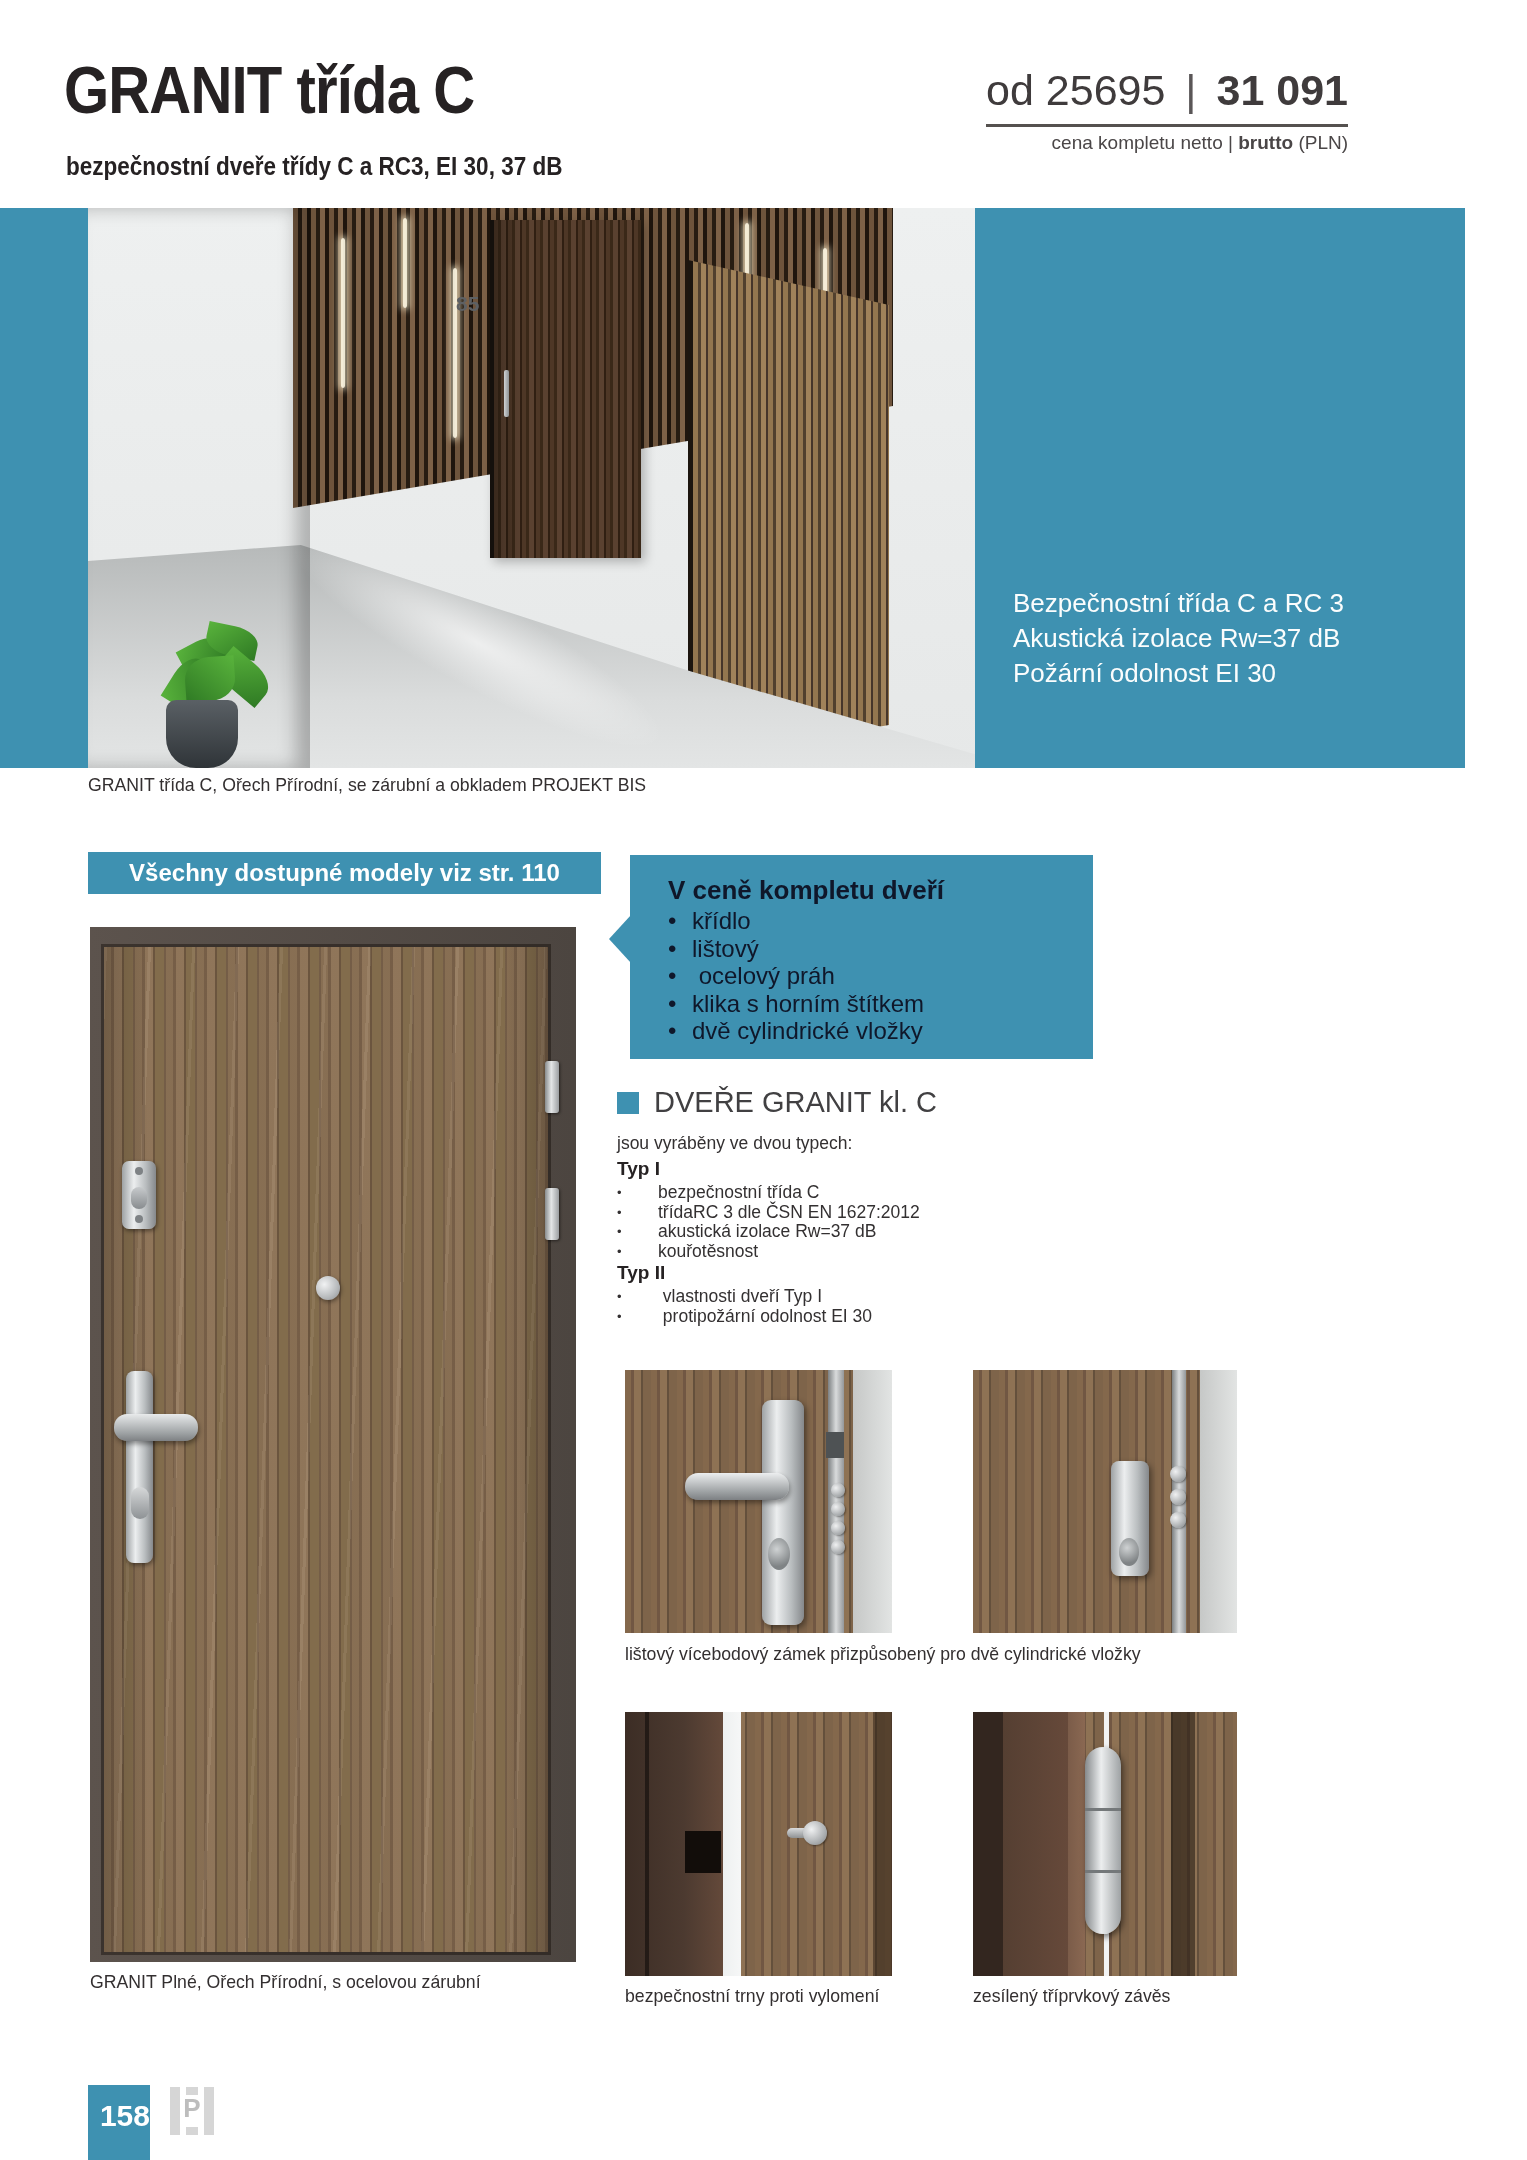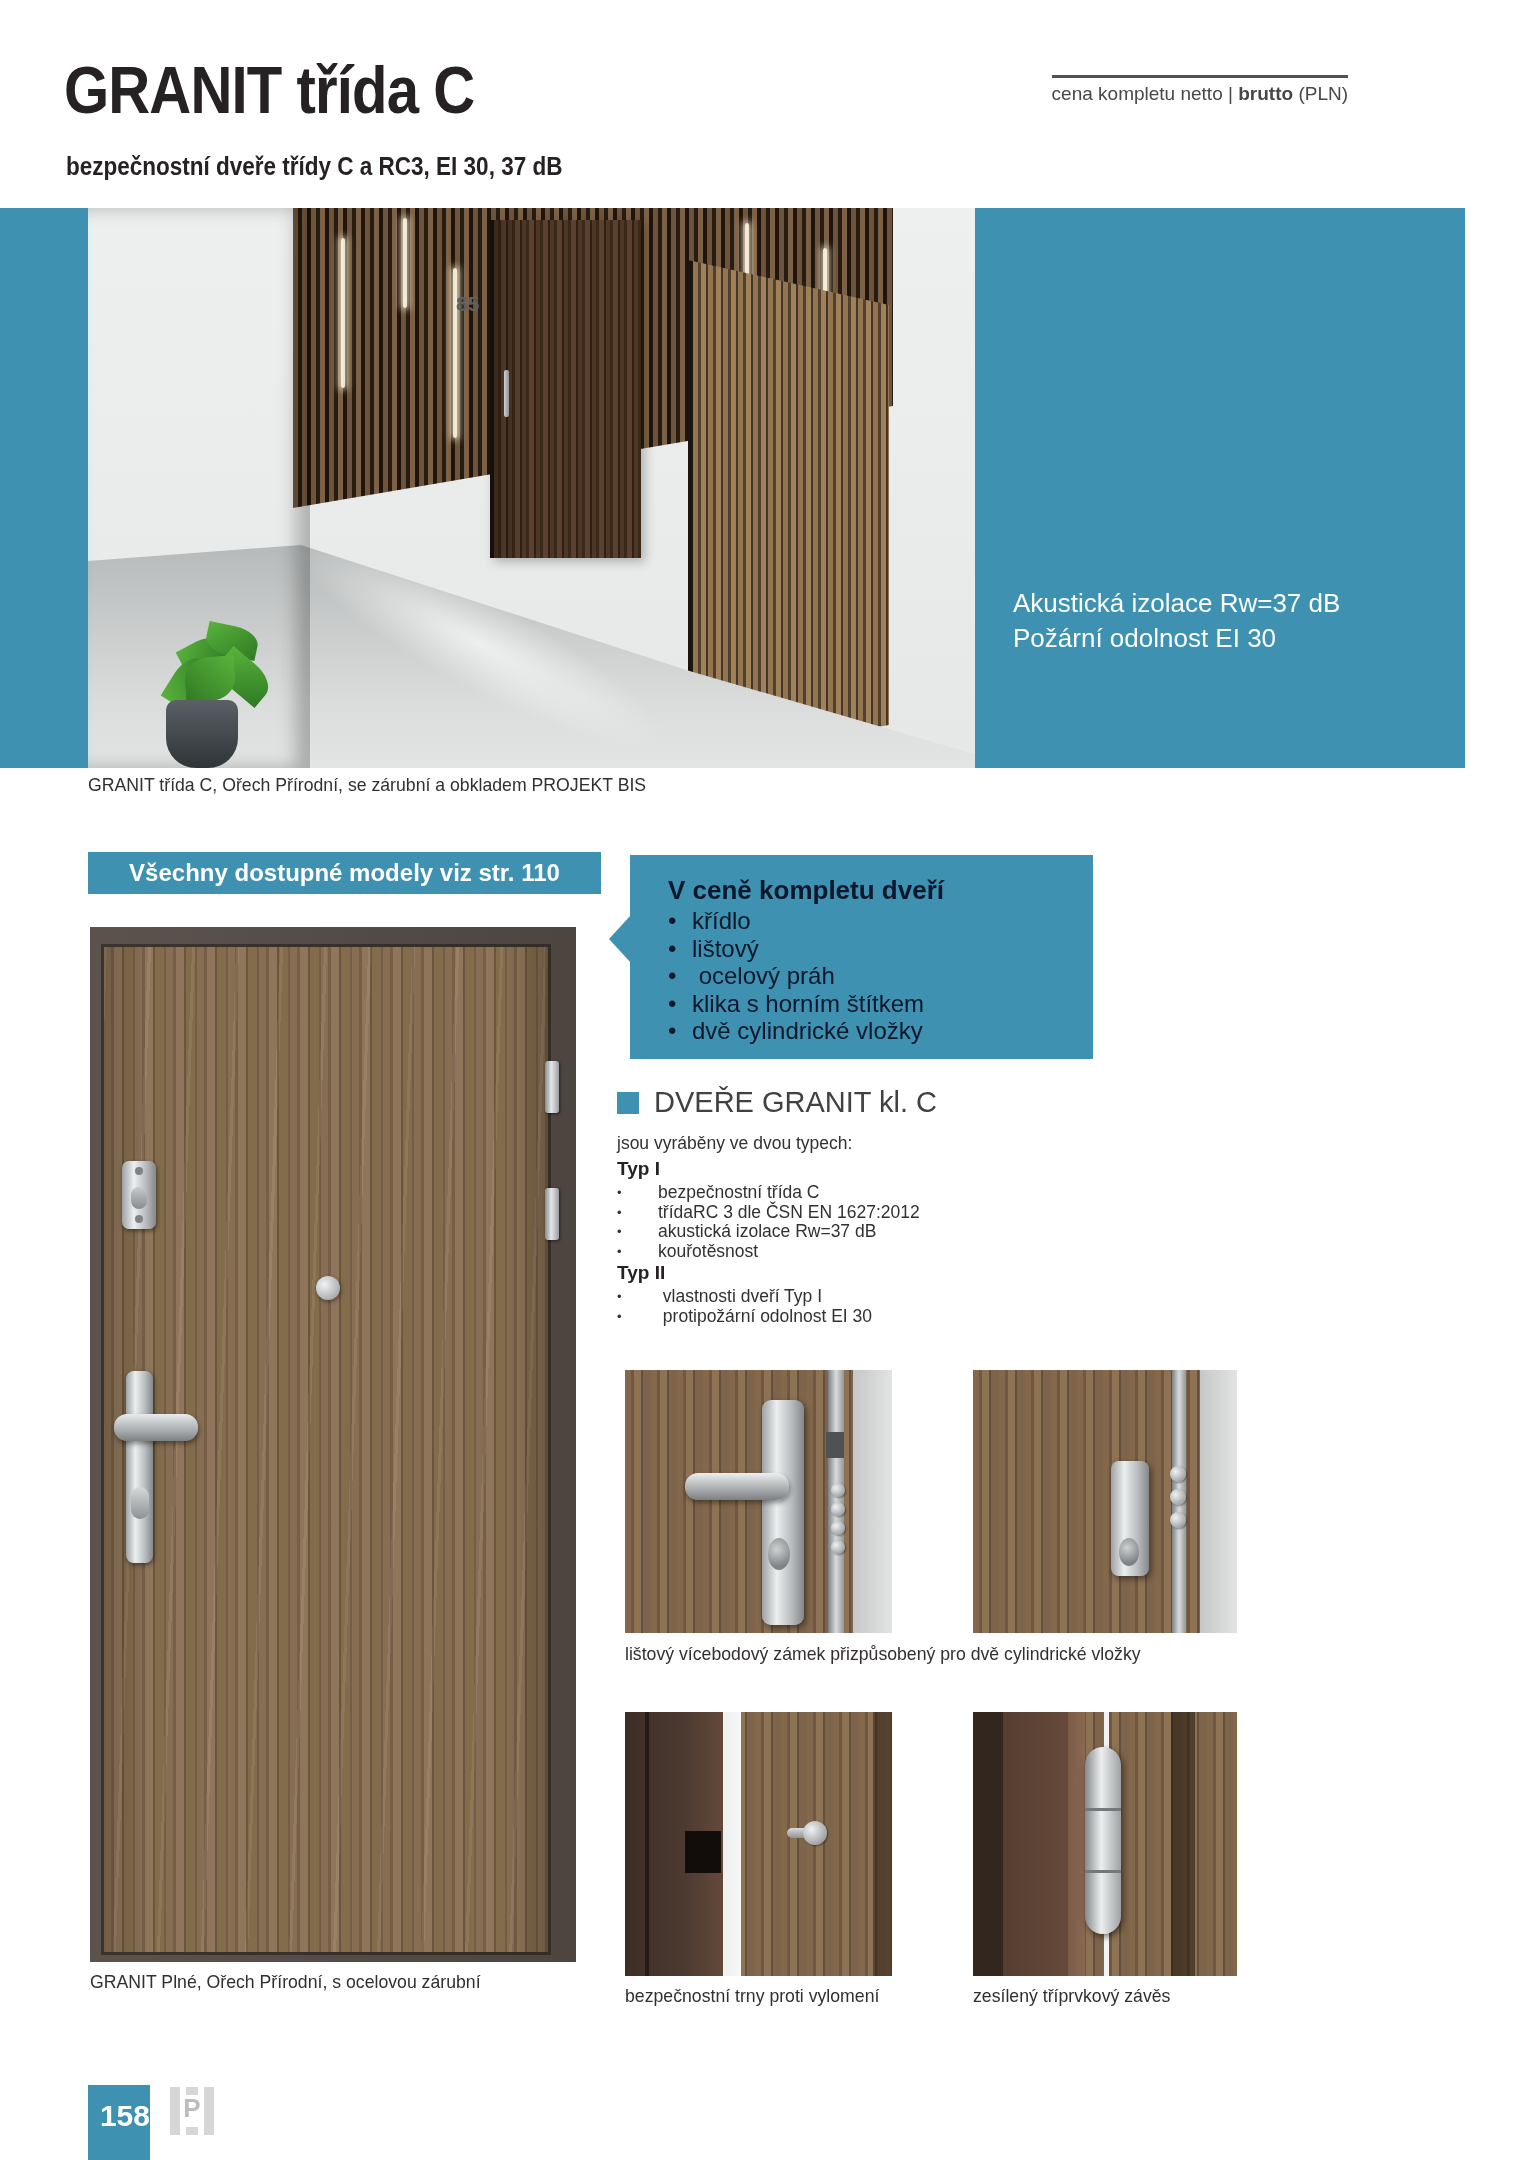--- a/index.html
+++ b/index.html
@@ -92,20 +92,25 @@
 </style>
 </head>
 <body>
 
 <div class="page">
 
   <div class="abs title">GRANIT třída C</div>
   <div class="abs subtitle">bezpečnostní dveře třídy C a RC3, EI 30, 37 dB</div>
 
   <div class="abs pricebox">
+    <div class="price-main">
+      <span class="light">od 25695</span>
+      <span class="sep">|</span>
+      <span class="bold">31 091</span>
+    </div>
     <div class="price-rule"></div>
     <div class="price-cap">
       <span>cena kompletu netto</span>
       <span>|</span>
       <span class="bold">brutto</span>
       <span>(PLN)</span>
     </div>
   </div>
 
   <div class="abs teal hero-left"></div>
@@ -132,20 +137,21 @@
     <div class="leaf" style="left:92px;top:432px;width:46px;height:30px;transform:rotate(-28deg);"></div>
     <div class="leaf" style="left:118px;top:418px;width:52px;height:30px;transform:rotate(12deg);"></div>
     <div class="leaf" style="left:74px;top:458px;width:52px;height:32px;transform:rotate(-58deg);"></div>
     <div class="leaf" style="left:128px;top:452px;width:56px;height:34px;transform:rotate(40deg);"></div>
     <div class="leaf" style="left:100px;top:446px;width:44px;height:50px;transform:rotate(86deg);"></div>
     <div class="hp-pot"></div>
   </div>
 
   <div class="abs teal hero-right">
     <div class="hero-feats">
+      <div>Bezpečnostní třída C a RC 3</div>
       <div>Akustická izolace Rw=37 dB</div>
       <div>Požární odolnost EI 30</div>
     </div>
   </div>
 
   <div class="abs hero-cap">GRANIT třída C, Ořech Přírodní, se zárubní a obkladem PROJEKT BIS</div>
 
   <div class="abs teal banner">Všechny dostupné modely viz str. 110</div>
 
   <div class="abs teal callout">

